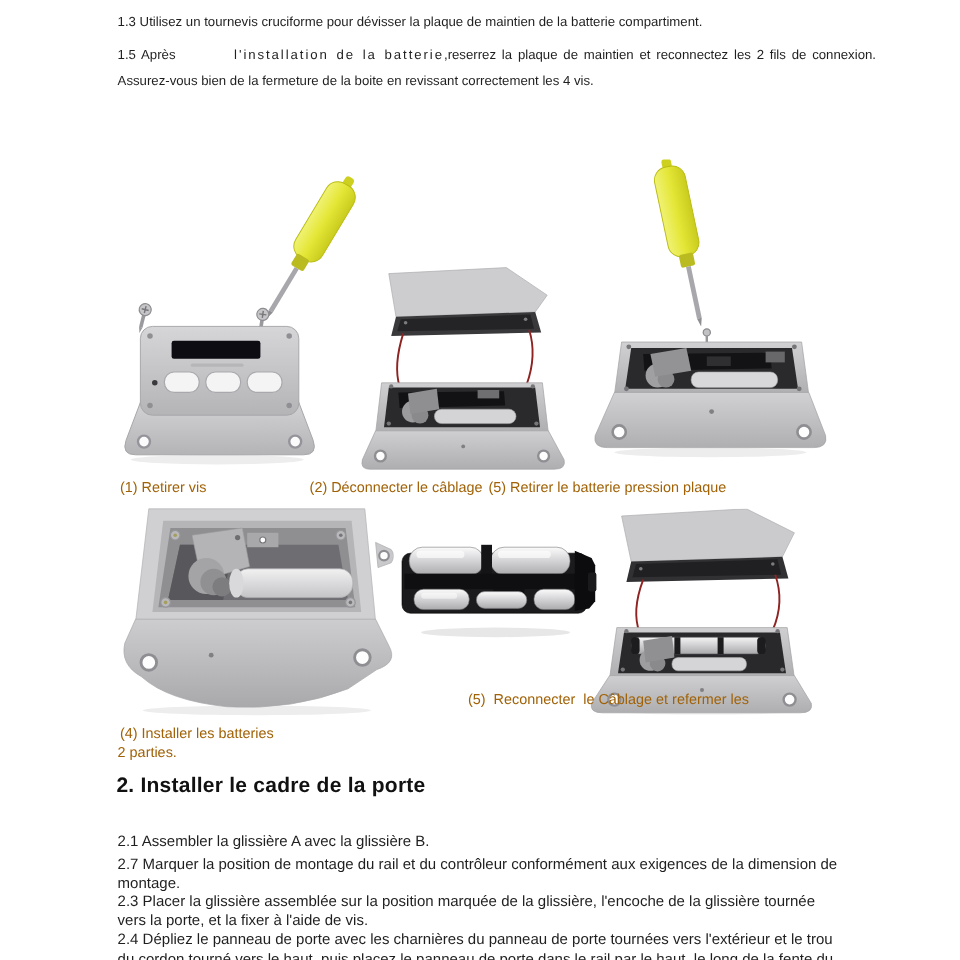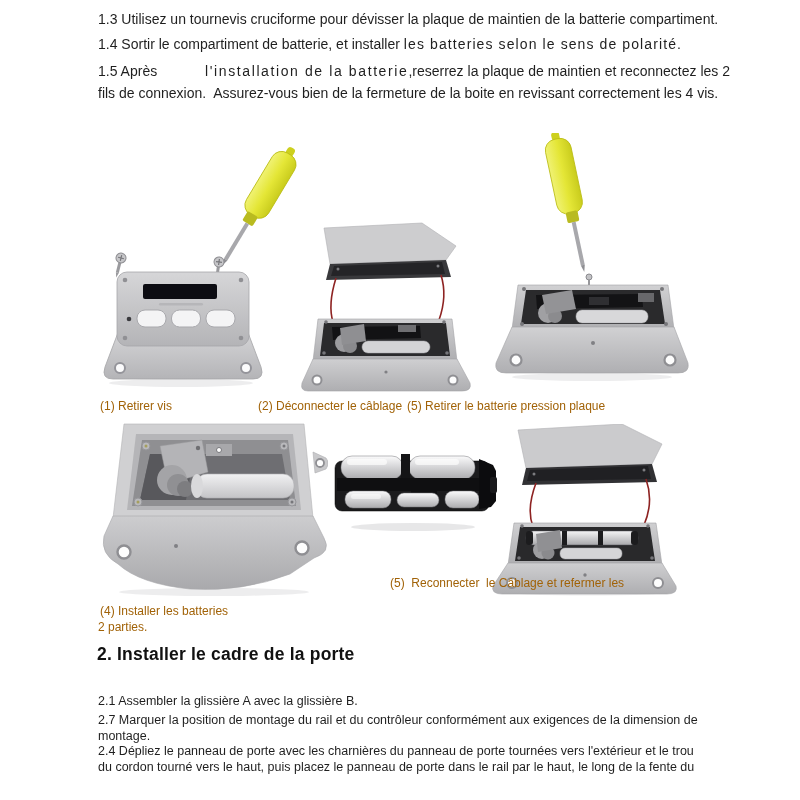--- a/index.html
+++ b/index.html
@@ -1,39 +1,38 @@
 <!DOCTYPE html>
 <html><head>
 <meta charset="utf-8">
 <style>
   html,body{margin:0;padding:0;background:#ffffff;}
   .page{
     position:relative;width:800px;height:800px;background:#ffffff;
     font-family:"Liberation Sans", sans-serif;color:#1f1f1f;overflow:hidden;
   }
   .txt{white-space:pre-wrap;}
-  .intro{position:absolute;left:98px;top:8px;width:632px;font-size:14px;line-height:22px;}
+  .intro{position:absolute;left:98px;top:8px;width:632px;font-size:11px;line-height:22px;}
   .intro p{margin:0 0 3px 0;text-align:justify;}
   .intro p.p15{margin-top:5px;}
   .ls-wide{letter-spacing:1.6px;padding-left:44px;}
   .ls-mid{letter-spacing:1.1px;}
   .caption{position:absolute;font-size:12px;color:#a16207;}
   .heading{position:absolute;left:97px;top:644px;font-size:17.5px;font-weight:bold;color:#111;letter-spacing:.2px;}
   .steps{position:absolute;left:98px;top:694px;width:602px;font-size:12.5px;line-height:15.8px;}
   .steps p{margin:0;}
   .fig{position:absolute;}
 </style>
 </head>
 <body>
 
 <div class="page">
 
   <div class="intro">
     <p><span class="txt">1.3 Utilisez un tournevis cruciforme pour dévisser la plaque de maintien de la batterie compartiment.</span></p>
-    <p><span class="txt">1.4 Sortir le compartiment de batterie, et installer </span><span class="txt ls-mid">les batteries selon le sens de polarité.</span></p>
     <p class="p15"><span class="txt">1.5 Après </span><span class="txt ls-wide">l'installation de la batterie</span><span class="txt">,reserrez la plaque de maintien et reconnectez les 2 fils de connexion.  Assurez-vous bien de la fermeture de la boite en revissant correctement les 4 vis.</span></p>
   </div>
 
   <svg class="fig" style="left:103px;top:140px" width="200" height="250" viewBox="0 0 200 250">
     <defs>
       <linearGradient id="f1b" x1="0" y1="0" x2="0" y2="1">
         <stop offset="0" stop-color="#d6d6d8"></stop>
           <stop offset="1" stop-color="#b4b4b7"></stop>
       </linearGradient>
       <linearGradient id="f1h" x1="0" y1="0" x2="1" y2="0">
@@ -283,16 +282,17 @@
 
   <span class="caption txt" style="left:100px;top:604px">(4) Installer les batteries</span>
   <span class="caption txt" style="left:390px;top:576px">(5)  Reconnecter  le Câblage et refermer les</span>
   <span class="caption txt" style="left:98px;top:620px">2 parties.</span>
 
   <div class="heading txt">2. Installer le cadre de la porte</div>
 
   <div class="steps">
     <p class="txt">2.1 Assembler la glissière A avec la glissière B.</p>
     <p class="txt" style="margin-top:3px">2.7 Marquer la position de montage du rail et du contrôleur conformément aux exigences de la dimension de montage.</p>
+    <p class="txt">2.3 Placer la glissière assemblée sur la position marquée de la glissière, l'encoche de la glissière tournée vers la porte, et la fixer à l'aide de vis.</p>
     <p class="txt">2.4 Dépliez le panneau de porte avec les charnières du panneau de porte tournées vers l'extérieur et le trou du cordon tourné vers le haut, puis placez le panneau de porte dans le rail par le haut, le long de la fente du</p>
   </div>
 
 </div>
 
 </body></html>

